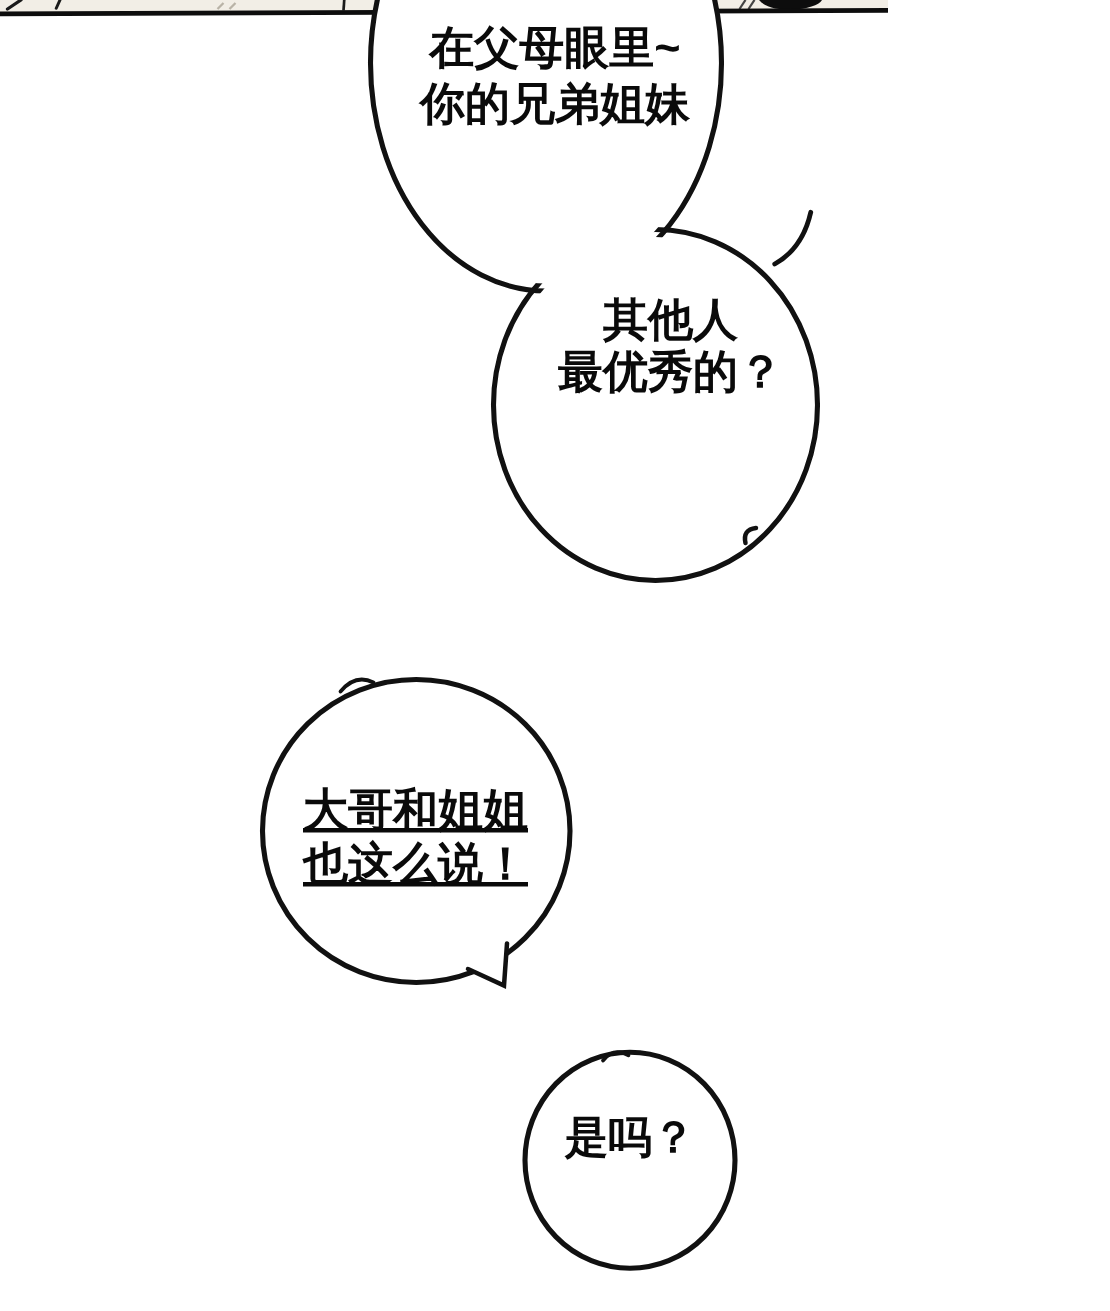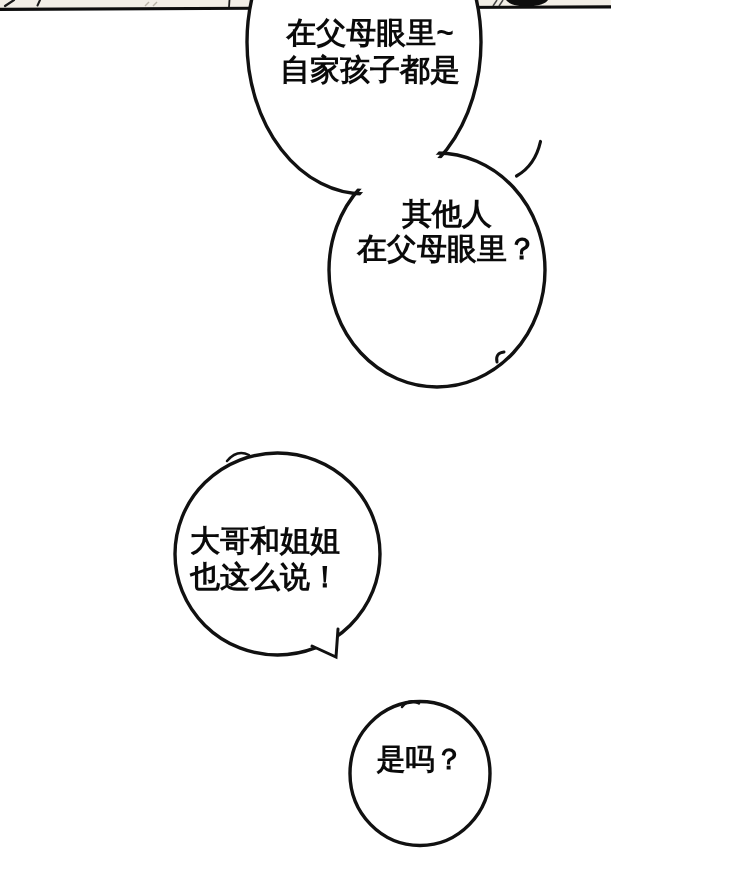--- a/index.html
+++ b/index.html
@@ -3,40 +3,39 @@
 <meta charset="utf-8">
 <style>
   html, body { margin: 0; padding: 0; background: #ffffff; }
   .canvas {
     position: relative;
     width: 592px;
     height: 874px;
     background: #ffffff;
     overflow: hidden;
     font-family: "Liberation Sans", sans-serif;
-    padding-left: 19px;
   }
   .art-layer {
     position: absolute;
     left: 0; top: 0;
     width: 740px; height: 874px;
     display: block;
   }
   .btext {
     position: absolute;
     font-weight: 700;
     color: #0a0a0a;
     text-align: center;
     letter-spacing: 0px;
     white-space: nowrap;
   }
   .btext .line { display: block; }
   .bt-parents  { left: 260px; top: 14px;  width: 220px; font-size: 30px; line-height: 37px; }
   .bt-others   { left: 332px; top: 196px; width: 230px; font-size: 30px; line-height: 35px; }
-  .bt-siblings { left: 155px; top: 523px; width: 220px; font-size: 30px; line-height: 36px; }
+  .bt-siblings { left: 167px; top: 523px; width: 220px; font-size: 30px; line-height: 36px; text-decoration: underline; }
   .bt-really   { left: 330px; top: 743px; width: 180px; font-size: 29px; line-height: 32px; }
 </style>
 </head>
 <body>
 
 <div class="canvas">
 
   <svg class="art-layer" viewBox="0 0 740 874" xmlns="http://www.w3.org/2000/svg">
     <defs>
       <mask id="hideInB2">
@@ -87,26 +86,26 @@
     </g>
 
     <g>
       <ellipse cx="420" cy="773.5" rx="70" ry="72" fill="#ffffff" stroke="#111111" stroke-width="3.4"></ellipse>
       <path d="M402,707 Q409,698 419,703.5" fill="none" stroke="#111111" stroke-width="2.5" stroke-linecap="round"></path>
     </g>
   </svg>
 
   <div class="btext bt-parents">
     <span class="line">在父母眼里~</span>
-    <span class="line">自家孩子都是</span>
+    <span class="line">你的兄弟姐妹</span>
   </div>
 
   <div class="btext bt-others">
     <span class="line">其他人</span>
-    <span class="line">在父母眼里？</span>
+    <span class="line">最优秀的？</span>
   </div>
 
   <div class="btext bt-siblings">
     <span class="line">大哥和姐姐</span>
     <span class="line">也这么说！</span>
   </div>
 
   <div class="btext bt-really">
     <span class="line">是吗？</span>
   </div>

